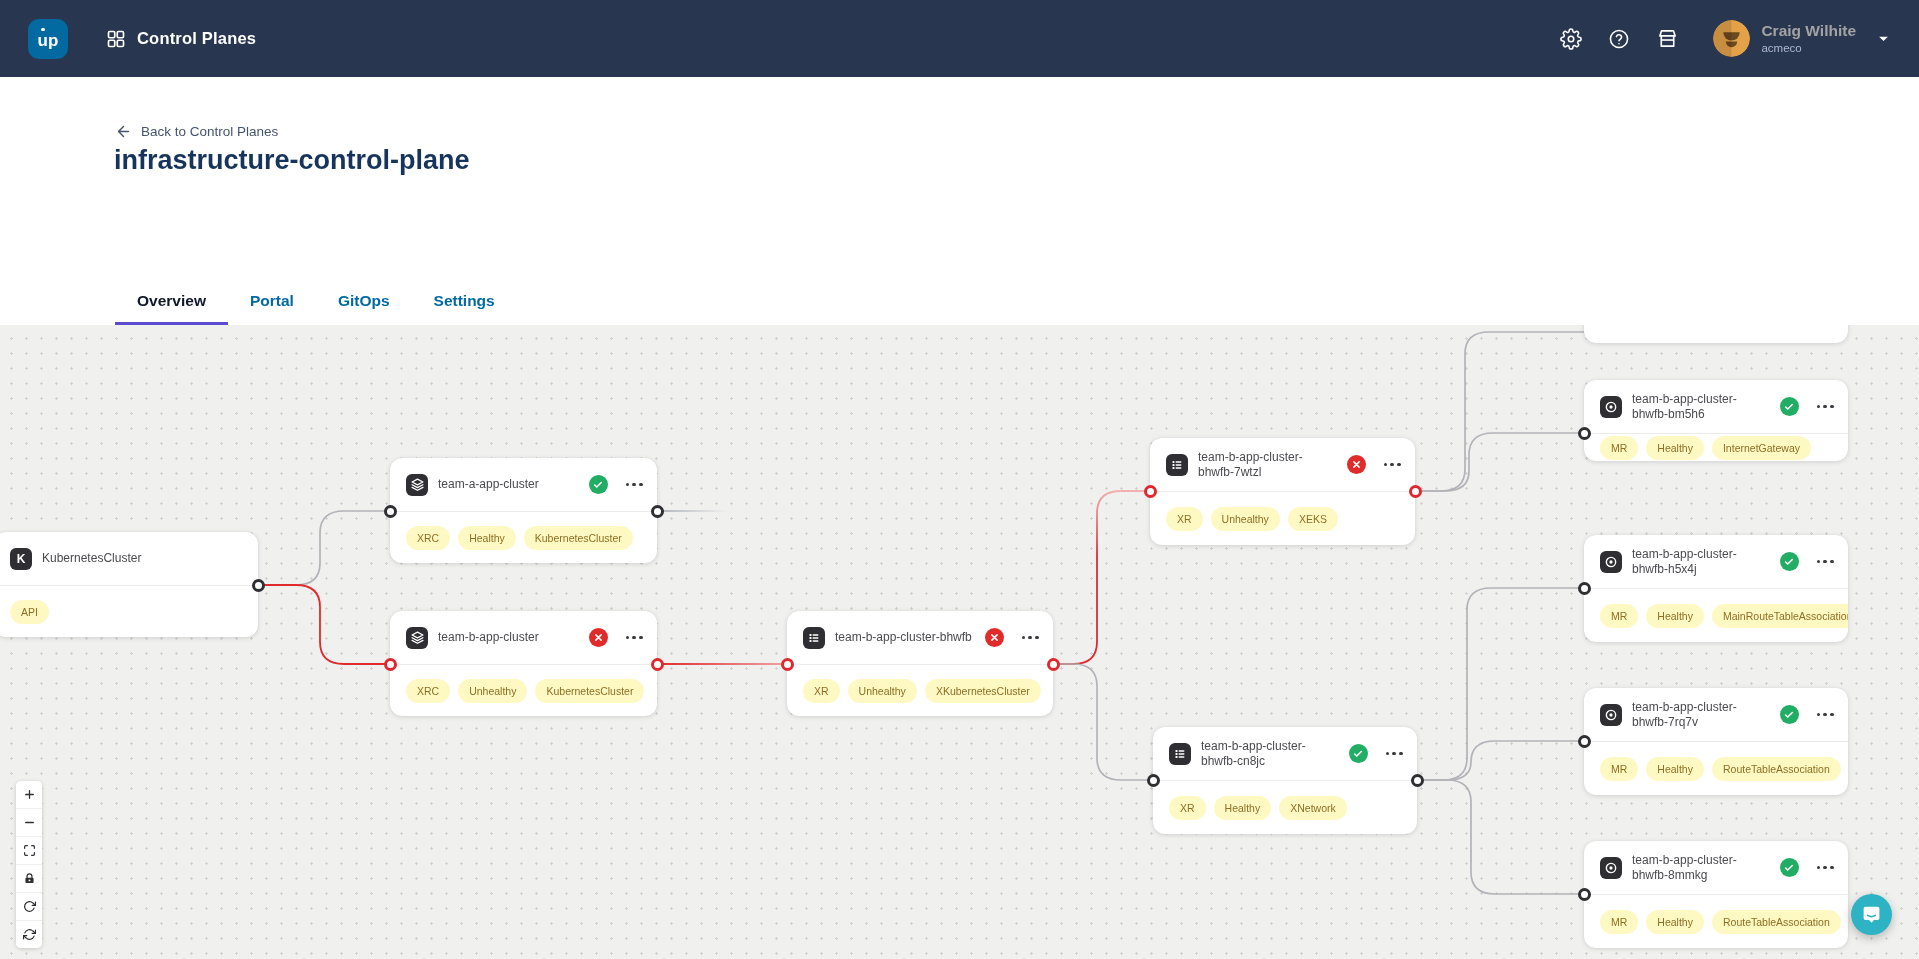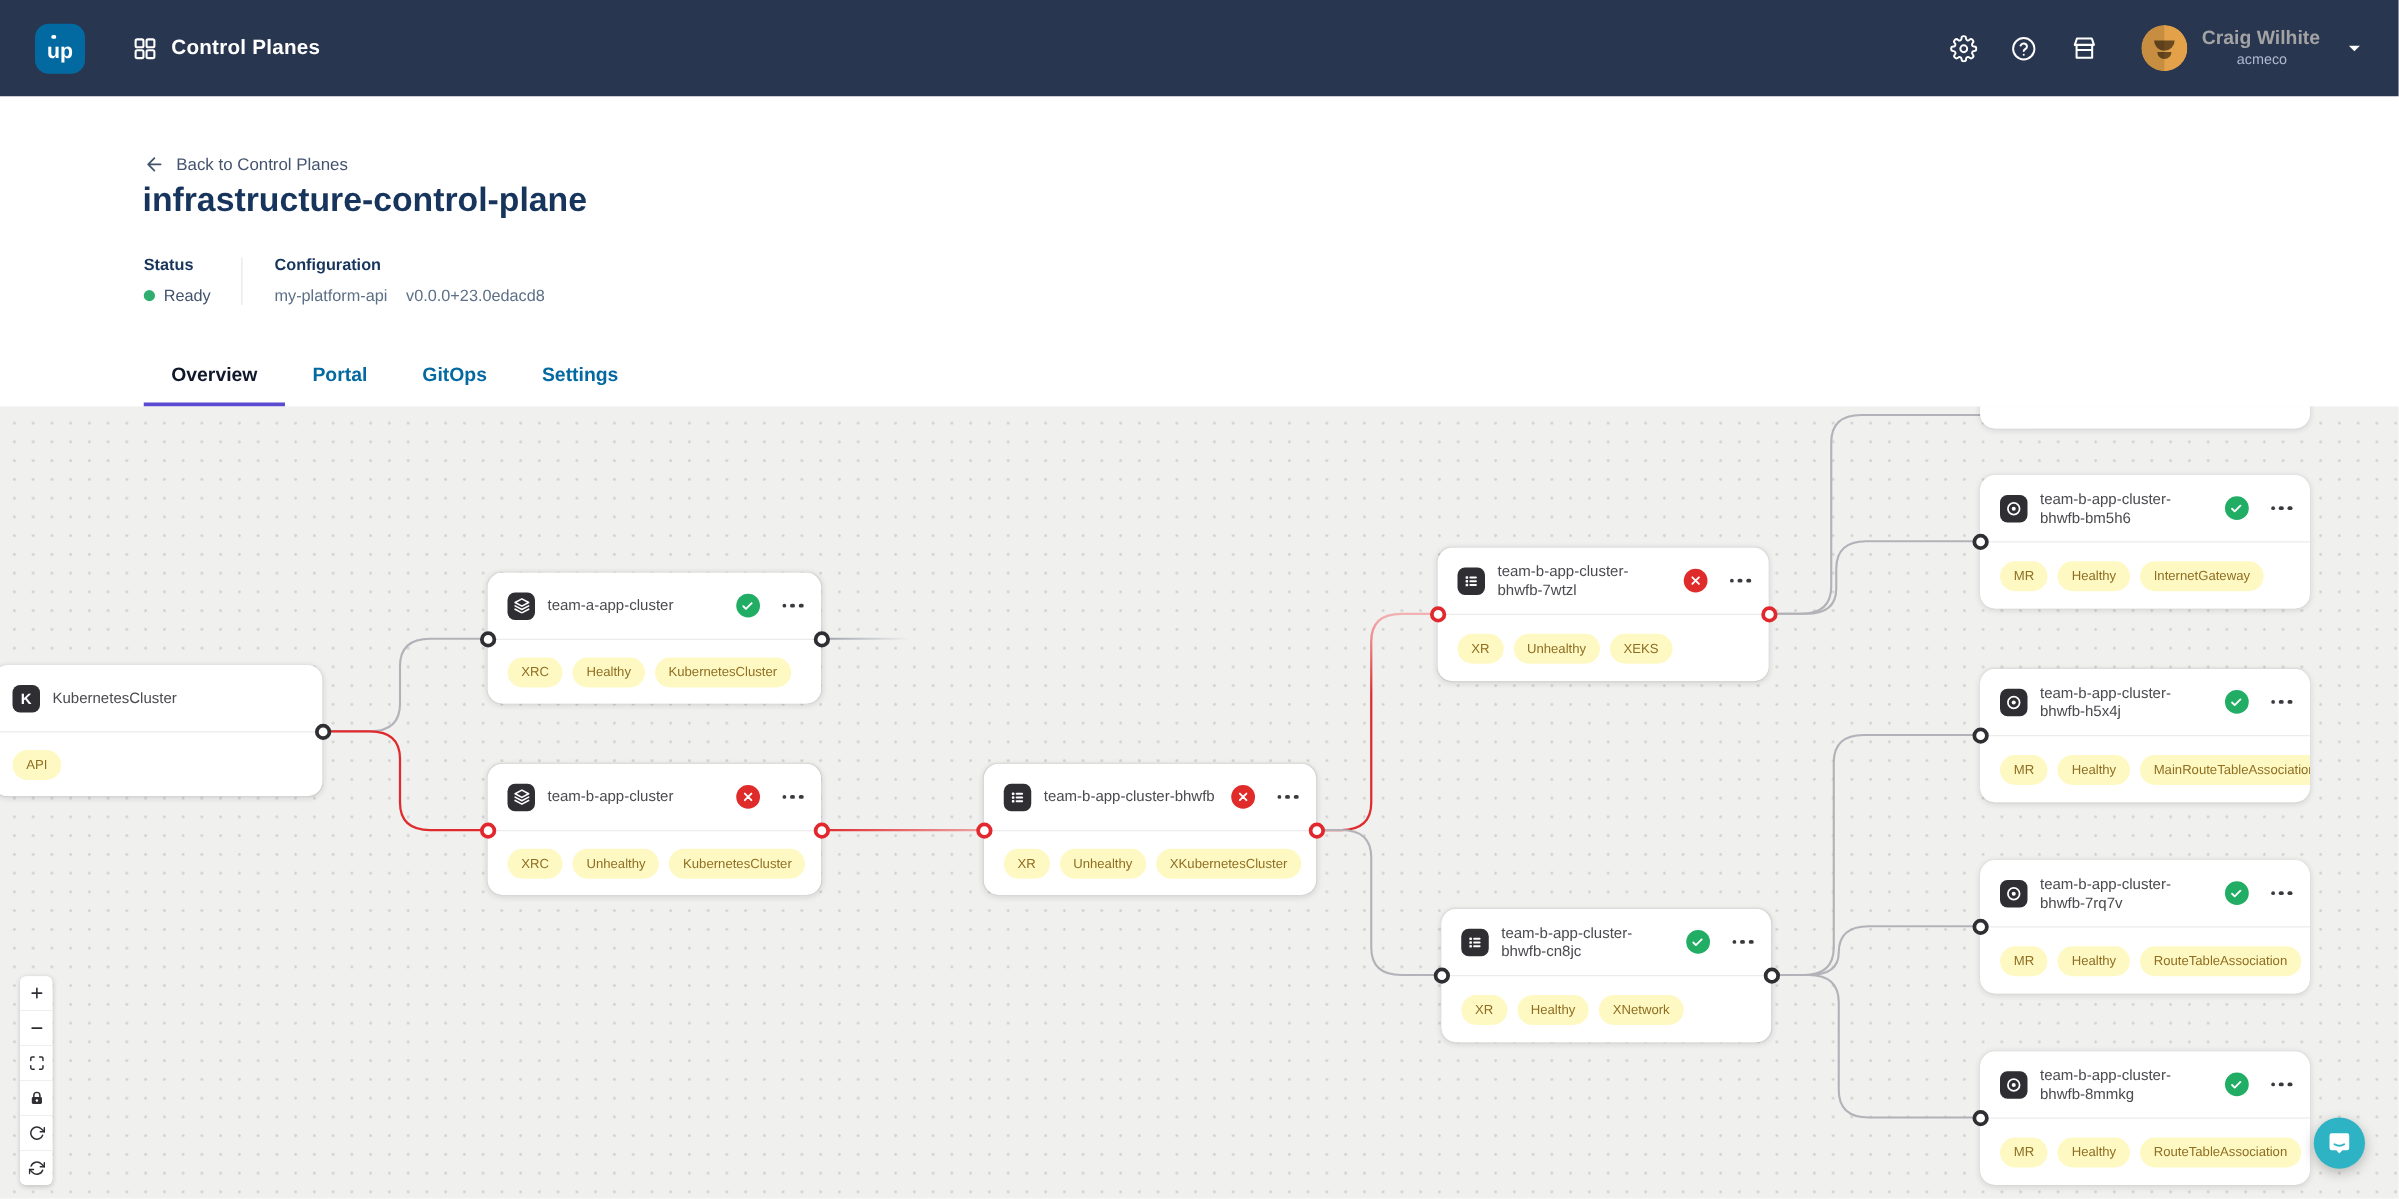--- a/index.html
+++ b/index.html
@@ -14,21 +14,21 @@
     position:relative;cursor:pointer;}
   .logo i{position:absolute;top:9px;left:13px;width:3.5px;height:3.5px;border-radius:50%;background:#fff;}
   .logo span{margin-top:5px;}
   .grid-icon{margin-left:38px;display:flex;cursor:pointer;}
   .app-title{color:#fff;font-weight:bold;font-size:16.5px;margin-left:11px;letter-spacing:.2px;}
   .nav-right{margin-left:auto;display:flex;align-items:center;}
   .nav-icon{display:flex;margin-left:26px;cursor:pointer;}
   .avatar{width:37px;height:37px;border-radius:50%;overflow:hidden;margin-left:34px;flex:none;}
   .user-block{margin-left:11px;line-height:1.15;}
   .user-name{color:#a3a3a3;font-weight:bold;font-size:15.5px;}
-  .user-org{color:#aeb8d0;font-size:11.5px;margin-top:2px;margin-left:28px;}
+  .user-org{color:#aeb8d0;font-size:11.5px;margin-top:2px;}
   .chevron{margin-left:20px;display:flex;cursor:pointer;}
 
   
   .page-head{position:absolute;top:77px;left:0;width:100%;height:248px;background:#fff;z-index:10;}
   .back{position:absolute;left:115px;top:46px;display:flex;align-items:center;gap:9px;
     color:#44546e;font-size:13.5px;cursor:pointer;}
   .h1{position:absolute;left:114px;top:68px;font-size:27px;font-weight:bold;color:#17355c;}
   .meta{position:absolute;left:115px;top:127px;display:flex;}
   .meta-label{font-size:13px;font-weight:bold;color:#17355c;}
   .meta-val{margin-top:10px;display:flex;align-items:center;gap:7px;font-size:13px;color:#42526b;}
@@ -143,37 +143,20 @@
 
   <section class="page-head">
     <div class="back">
       <svg width="17" height="17" viewBox="0 0 24 24" fill="none" stroke="#44546e" stroke-width="2" stroke-linecap="round" stroke-linejoin="round">
           <path d="M19 12H5M12 19l-7-7 7-7"></path>
         </svg>
       <span>Back to Control Planes</span>
     </div>
     <div class="h1">infrastructure-control-plane</div>
 
-    <div class="meta">
-      <div>
-        <div class="meta-label">Status</div>
-        <div class="meta-val">
-            <span class="dot"></span>
-            <span>Ready</span>
-          </div>
-      </div>
-      <div class="meta-div"></div>
-      <div>
-        <div class="meta-label">Configuration</div>
-        <div class="cfg-vals">
-          <span>my-platform-api</span>
-          <span>v0.0.0+23.0edacd8</span>
-        </div>
-      </div>
-    </div>
 
     <nav class="tabs">
       <div class="tab active">Overview</div>
       <div class="tab">Portal</div>
       <div class="tab">GitOps</div>
       <div class="tab">Settings</div>
     </nav>
   </section>
 
   <div class="canvas">
@@ -361,21 +344,21 @@
       </div>
       <div class="tags">
         <span class="pill">XR</span>
         <span class="pill">Healthy</span>
         <span class="pill">XNetwork</span>
       </div>
     </div>
 
     <div class="node" style="left:1584px;top:-44px;width:264px;height:62px;"></div>
 
-    <div class="node" style="left:1584px;top:55px;width:264px;height:107px;">
+    <div class="node" style="left:1584px;top:55px;width:264px;height:81px;">
       <div class="node-head">
         <span class="node-icon">
           <svg width="14" height="14" viewBox="0 0 24 24" fill="none">
               <circle cx="12" cy="12" r="8" stroke="#fff" stroke-width="2.4"></circle>
               <circle cx="12" cy="12" r="2.8" fill="#fff"></circle>
             </svg>
         </span>
         <span class="node-title">team-b-app-cluster-bhwfb-bm5h6</span>
         <span class="status-chip healthy">
           <svg width="10" height="10" viewBox="0 0 24 24" fill="none" stroke="#fff" stroke-width="3.6" stroke-linecap="round" stroke-linejoin="round">

